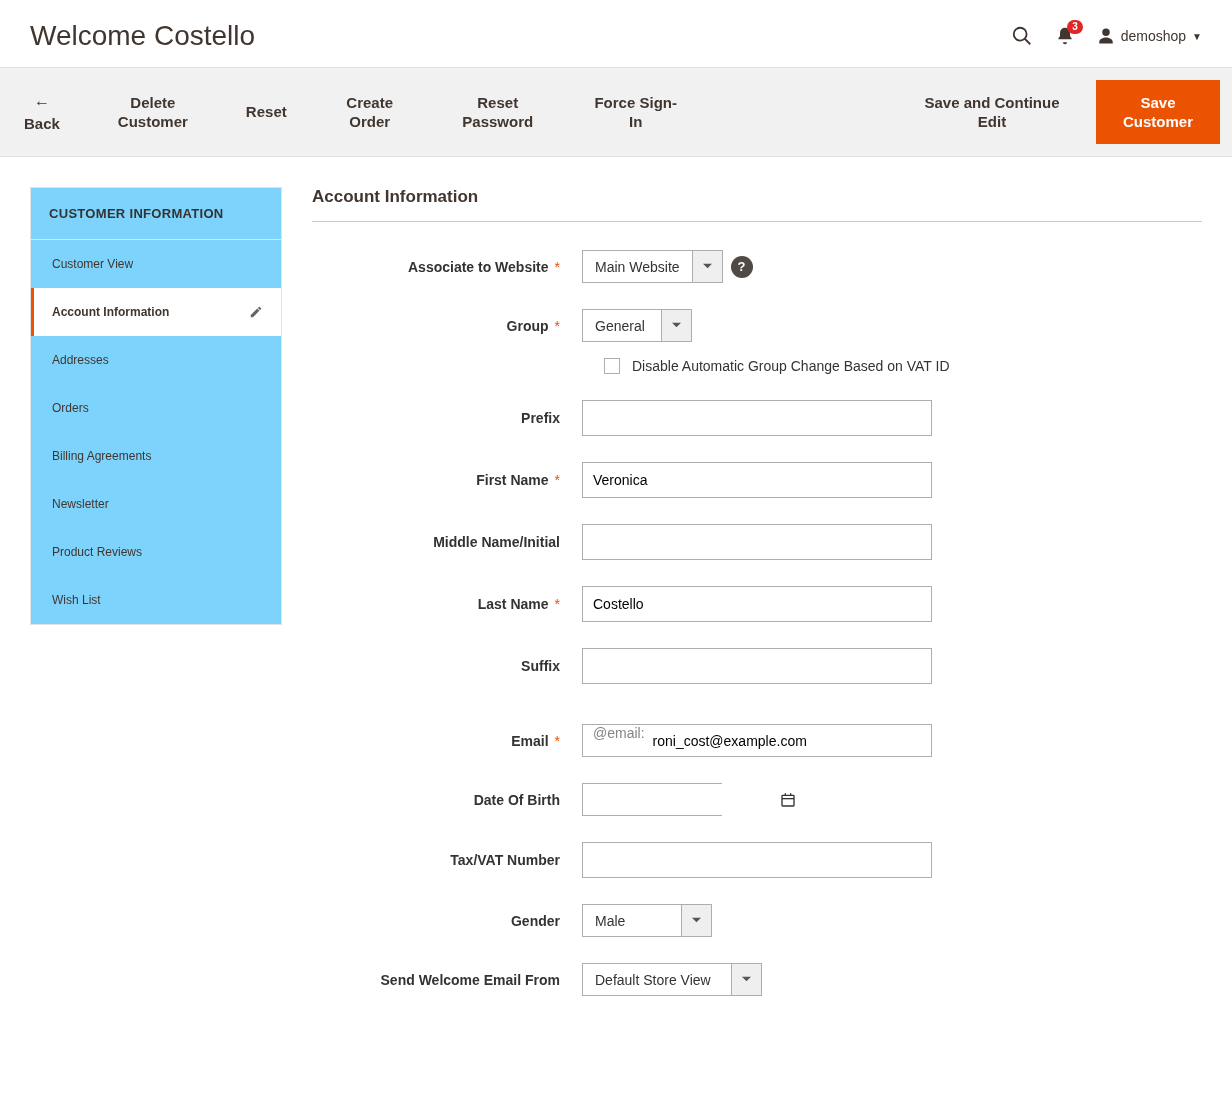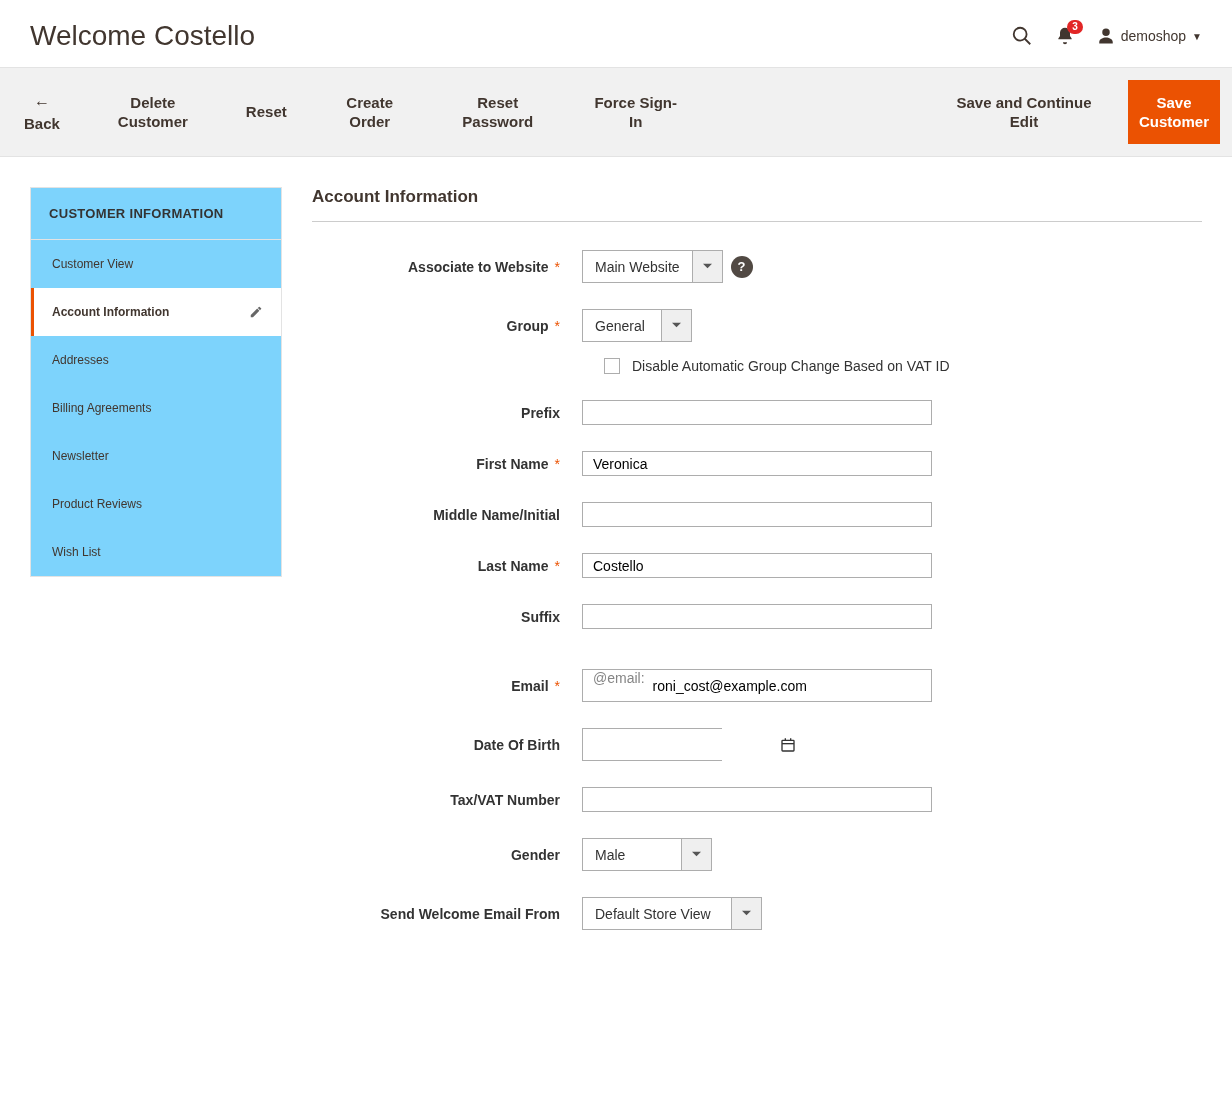--- a/index.html
+++ b/index.html
@@ -10,21 +10,21 @@
 .header-actions { display: flex; align-items: center; gap: 22px; }
 .search-icon, .bell-icon, .user-icon { cursor: pointer; position: relative; }
 .search-icon svg, .bell-icon svg, .user-icon svg { display: block; }
 .badge { position: absolute; top: -6px; right: -8px; background: #e22626; color: #fff; border-radius: 9px; font-size: 10px; font-weight: 700; padding: 1px 5px; line-height: 12px; }
 .user-menu { display: flex; align-items: center; gap: 6px; cursor: pointer; color: #41362f; }
 .user-menu .caret { font-size: 10px; }
 
 .action-bar { background: #f1f1f1; border-top: 1px solid #e3e3e3; border-bottom: 1px solid #e3e3e3; display: flex; align-items: stretch; padding: 0; min-height: 90px;}
 .action-btn { background: transparent; border: none; padding: 20px 24px; font-size: 15px; font-weight: 600; color: #41362f; cursor: pointer; text-align: center; display:flex; flex-direction:column; align-items:center; justify-content:center; line-height:1.3; }
 .action-btn .arrow { font-size: 16px; display:block; margin-bottom:2px; }
-.action-btn.primary { background: #eb5202; color: #fff; margin: 12px 12px 12px 0; padding: 12px 6px; font-size: 15px; }
+.action-btn.primary { background: #eb5202; color: #fff; margin: 12px 12px 12px 0; padding: 12px 22px; font-size: 15px; }
 .action-spacer { flex: 1; }
 
 .main { display: flex; padding: 30px 30px 30px 30px; gap: 0; align-items:flex-start;}
 .sidebar { width: 252px; background: #7dd3fc; border: 1px solid #e3e3e3; }
 .sidebar-title { font-size: 13px; font-weight: 700; color: #333; padding: 18px 18px; border-bottom: 1px solid #e3e3e3; letter-spacing: 0.3px;}
 .sidebar-item { padding: 17px 18px; font-size: 12px; color: #41362f; cursor: pointer; border-left: 3px solid transparent; display:flex; align-items:center; gap:10px;}
 .sidebar-item.active { background: #fff; border-left-color: #eb5202; font-weight: 600; }
 .sidebar-item .pencil { margin-left: auto; }
 .sidebar-item .pencil svg { display:block; }
 
@@ -35,21 +35,21 @@
 .req { color: #eb5202; margin-left: 6px; font-weight:400;}
 .form-field { display: flex; align-items: center; gap: 8px; }
 
 .select-wrap { display:flex; }
 .select-box { border: 1px solid #adadad; background: #fff; height: 33px; display:flex; align-items:center; padding: 0 12px; font-size: 14px; min-width: 100px;}
 .select-caret { border: 1px solid #adadad; border-left:none; background: #efefef; width: 30px; height: 33px; display:flex; align-items:center; justify-content:center; cursor:pointer;}
 .select-caret svg { display:block; }
 
 .help-circle { width: 22px; height: 22px; border-radius: 50%; background: #514943; color: #fff; display:flex; align-items:center; justify-content:center; font-size:13px; font-weight:700; cursor:pointer;}
 
-.text-input { border: 1px solid #adadad; height: 25px; width: 350px; padding: 0 10px; font-size: 14px; }
+.text-input { border: 1px solid #adadad; height: 36px; width: 350px; padding: 0 10px; font-size: 14px; }
 .checkbox-row { display:flex; align-items:center; gap:12px; margin-left: 292px; margin-top:-10px; margin-bottom:26px;}
 .checkbox-box { width:16px; height:16px; border:1px solid #adadad; background:#fff; cursor:pointer;}
 
 .email-wrap { display:flex; align-items:flex-start; border:1px solid #adadad; height:33px; width:350px;}
 .email-prefix { color:#858585; padding:0 8px 0 10px; font-size:14px;}
 .email-input { border:none; flex:1; height:100%; padding:0 10px 0 0; font-size:14px; outline:none;}
 
 .date-wrap { display:flex; align-items:stretch; border:1px solid #adadad; height:33px; width:140px;}
 .date-input { border:none; flex:1; padding:0 8px; font-size:14px;}
 .cal-btn { width:32px; display:flex; align-items:center; justify-content:center; cursor:pointer;}
@@ -115,20 +115,21 @@
     <div class="sidebar-item">Customer View</div>
     <div class="sidebar-item active">
       <span>Account Information</span>
       <span class="pencil">
           <svg width="14" height="14" viewBox="0 0 24 24" fill="#666">
             <path d="M3 17.25V21h3.75L17.81 9.94l-3.75-3.75L3 17.25zM20.71 7.04a1 1 0 0 0 0-1.41l-2.34-2.34a1 1 0 0 0-1.41 0l-1.83 1.83 3.75 3.75 1.83-1.83z"></path>
           </svg>
         </span>
     </div>
     <div class="sidebar-item">Addresses</div>
+    <div class="sidebar-item">Orders</div>
     <div class="sidebar-item">Billing Agreements</div>
     <div class="sidebar-item">Newsletter</div>
     <div class="sidebar-item">Product Reviews</div>
     <div class="sidebar-item">Wish List</div>
   </div>
 
   <div class="content">
     <div class="section-title">Account Information</div>
 
     <div class="form-row">

